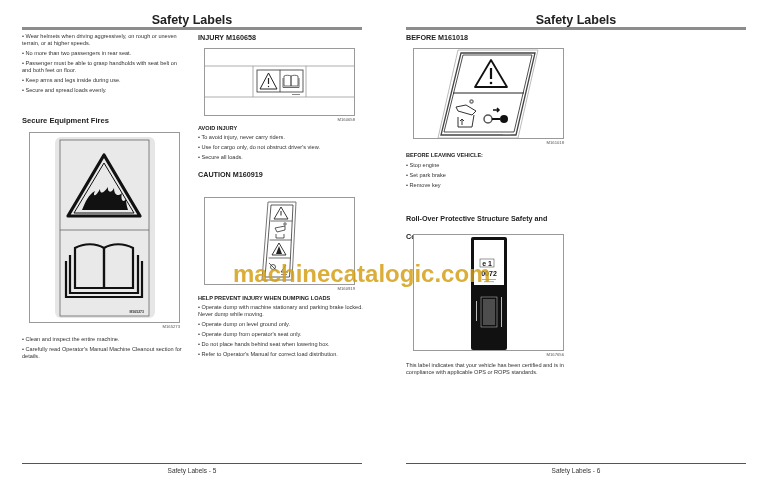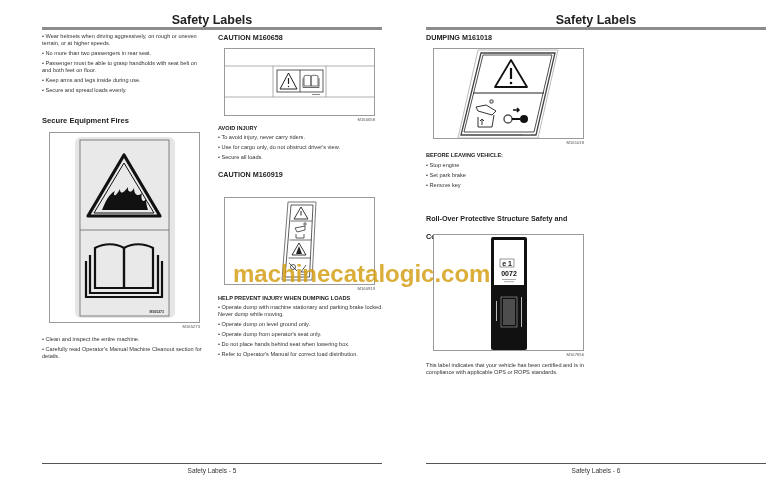--- a/index.html
+++ b/index.html
@@ -1,21 +1,21 @@
 <!DOCTYPE html>
 <html><head>
 <meta charset="utf-8">
 <style>
   * { box-sizing: border-box; margin: 0; padding: 0; }
   body {
     width: 768px; height: 497px; background: #ffffff;
     font-family: "Liberation Sans", sans-serif; color: #222;
     position: relative; overflow: hidden;
   }
-  .page { position: absolute; top: 0; width: 384px; height: 388px; margin-left: 20px; }
+  .page { position: absolute; top: 0; width: 384px; height: 388px; }
   .page.left { left: 0; }
   .page.right { left: 384px; }
   .page-title {
     position: absolute; top: 13px; left: 0; width: 384px;
     text-align: center; font-weight: bold; font-size: 12.5px; color: #222;
   }
   .title-rule {
     position: absolute; top: 27px; left: 22px; width: 340px; height: 3px; background: #8c8c8c;
   }
   .footer-rule {
@@ -77,21 +77,21 @@
       </g>
       <text x="114" y="180" font-size="3.5" fill="#333" text-anchor="end" font-family="Liberation Sans, sans-serif" font-weight="bold">M165273</text>
     </svg>
   </div>
   <div class="figcap" style="top:324px;left:29px;width:151px;">M165273</div>
   <div class="bullets" style="top:336px;left:22px;width:160px;">
     <div class="b">• Clean and inspect the entire machine.</div>
     <div class="b">• Carefully read Operator's Manual Machine Cleanout section for details.</div>
   </div>
 
-  <div class="heading" style="top:33px;left:198px;">CAUTION M160658</div>
+  <div class="heading" style="top:33px;left:198px;">INJURY M160658</div>
   <div class="figbox" style="top:48px;left:204px;width:151px;height:68px;">
     <svg width="149" height="66" viewBox="0 0 149 66">
       <line x1="0" y1="17" x2="149" y2="17" stroke="#999" stroke-width="0.8"></line>
       <line x1="0" y1="48" x2="149" y2="48" stroke="#999" stroke-width="0.8"></line>
       <line x1="48" y1="17" x2="48" y2="48" stroke="#999" stroke-width="0.8"></line>
       <line x1="101" y1="17" x2="101" y2="48" stroke="#999" stroke-width="0.8"></line>
       <rect x="52" y="21" width="46" height="22" fill="#fff" stroke="#333" stroke-width="0.8"></rect>
       <line x1="75" y1="21" x2="75" y2="43" stroke="#333" stroke-width="0.8"></line>
       <g>
         <path d="M63.5 24 L72 40 L55 40 Z" fill="none" stroke="#222" stroke-width="1"></path>
@@ -154,21 +154,21 @@
   </div>
 
   <div class="footer-rule"></div>
   <div class="footer-text">Safety Labels - 5</div>
 </div>
 
 <div class="page right">
   <div class="page-title">Safety Labels</div>
   <div class="title-rule"></div>
 
-  <div class="heading" style="top:33px;left:22px;">DUMPING M161018</div>
+  <div class="heading" style="top:33px;left:22px;">BEFORE M161018</div>
   <div class="figbox" style="top:48px;left:29px;width:151px;height:91px;">
     <svg width="149" height="89" viewBox="0 0 149 89">
       <path d="M44 1 L124 1 L104 89 L24 89 Z" fill="#fff" stroke="#aaa" stroke-width="0.8"></path>
       <path d="M47 4 L121 4 L102 86 L27 86 Z" fill="#fff" stroke="#444" stroke-width="1.3"></path>
       <path d="M49 6 L118 6 L100 83 L30 83 Z" fill="none" stroke="#222" stroke-width="0.8"></path>
       <line x1="39" y1="44" x2="110" y2="44" stroke="#222" stroke-width="1"></line>
       <g>
         <path d="M77 11 L93 38 L61 38 Z" fill="none" stroke="#111" stroke-width="1.8" stroke-linejoin="round"></path>
         <line x1="77" y1="19" x2="77" y2="30" stroke="#111" stroke-width="2.2"></line>
         <circle cx="77" cy="34" r="1.3" fill="#111"></circle>

